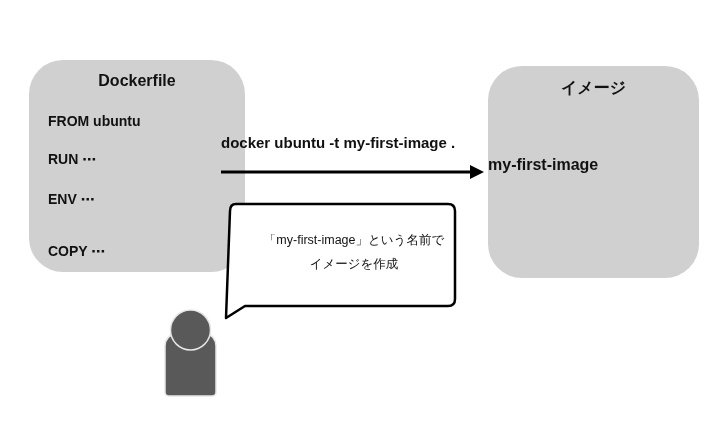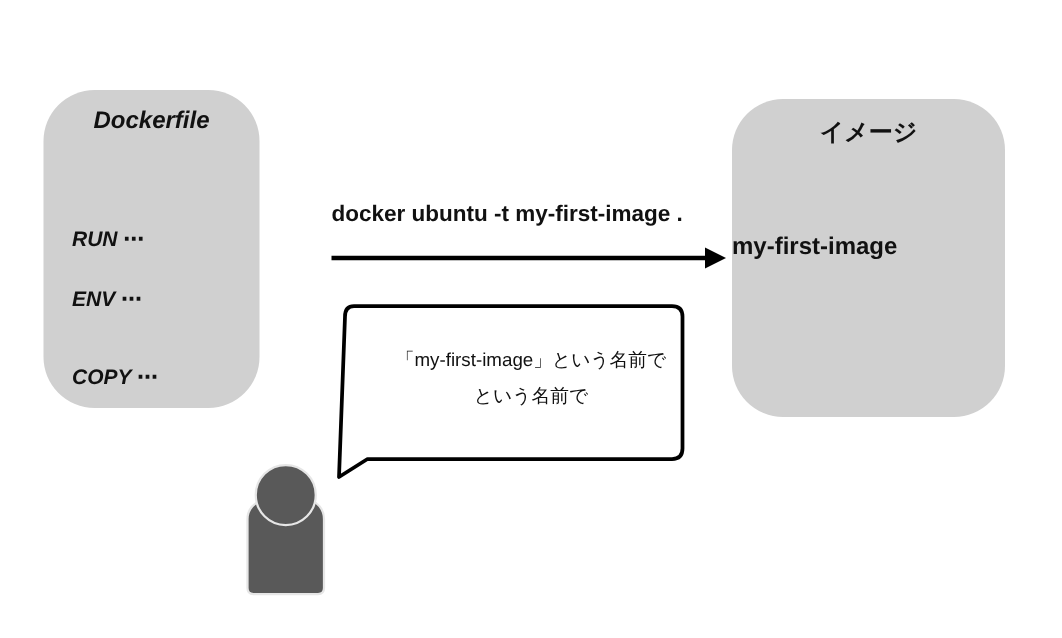--- a/index.html
+++ b/index.html
@@ -1,34 +1,35 @@
 <!DOCTYPE html>
 <html><head>
 <meta charset="utf-8">
 <style>
   html, body { margin:0; padding:0; background:#ffffff; }
   body { width:708px; height:425px; position:relative; overflow:hidden;
          font-family:"Liberation Sans","DejaVu Sans",sans-serif; color:#111; }
   .box { position:absolute; background:#d0d0d0; border-radius:34px; }
-  #dockerfile { left:29px; top:60px; width:144px; height:212px;font-style:italic; }
-  #image-box { left:488px; top:66px; width:182px; height:212px; }
+  #dockerfile { left:29px; top:60px; width:216px; height:212px; }
+  #image-box { left:488px; top:66px; width:182px; height:212px;padding-left:29px; }
   .title { position:absolute; left:0; right:0; text-align:center; font-weight:bold; font-size:16px; }
   #dockerfile .title { top:12px; }
   #image-box .title { top:12px; }
   .line { position:absolute; left:19px; font-weight:bold; font-size:14px; }
   .img-name { position:absolute; left:0; right:0; top:90px; font-weight:bold; font-size:16px; }
   #cmd { position:absolute; left:221px; top:134px; font-weight:bold; font-size:15px; }
   svg.overlay { position:absolute; left:0; top:0; }
   .bubble-text { position:absolute; left:244px; width:220px; text-align:center; font-size:12.5px; }
 </style>
 </head>
 <body>
 
 <div class="box" id="dockerfile">
   <div class="title">Dockerfile</div>
+  <div class="line" style="top:53px">FROM ubuntu</div>
   <div class="line" style="top:91px">RUN ⋯</div>
   <div class="line" style="top:131px">ENV ⋯</div>
   <div class="line" style="top:183px">COPY ⋯</div>
 </div>
 
 <div id="cmd">docker ubuntu -t my-first-image .</div>
 
 <div class="box" id="image-box">
   <div class="title">イメージ</div>
   <div class="img-name">my-first-image</div>
@@ -40,13 +41,13 @@
     <polygon points="470,165 484,172 470,179" fill="#000"></polygon>
   </g>
   <path d="M236,204 L448,204 Q455,204 455,211 L455,299 Q455,306 448,306 L245,306 L226,318 L230,211 Q230,204 236,204 Z" fill="#fff" stroke="#000" stroke-width="2.5" stroke-linejoin="round"></path>
   <g>
     <path d="M165,346 Q165,336 178,332 L204,332 Q216,336 216,346 L216,392 Q216,396 212,396 L169,396 Q165,396 165,392 Z" fill="#595959" stroke="#e6e6e6" stroke-width="1.5"></path>
     <circle cx="190.5" cy="330" r="20" fill="#595959" stroke="#e6e6e6" stroke-width="1.5"></circle>
   </g>
 </svg>
 
 <div class="bubble-text" style="top:232px">「my-first-image」という名前で</div>
-<div class="bubble-text" style="top:256px">という名前で</div>
+<div class="bubble-text" style="top:256px">イメージを作成</div>
 
 </body></html>

